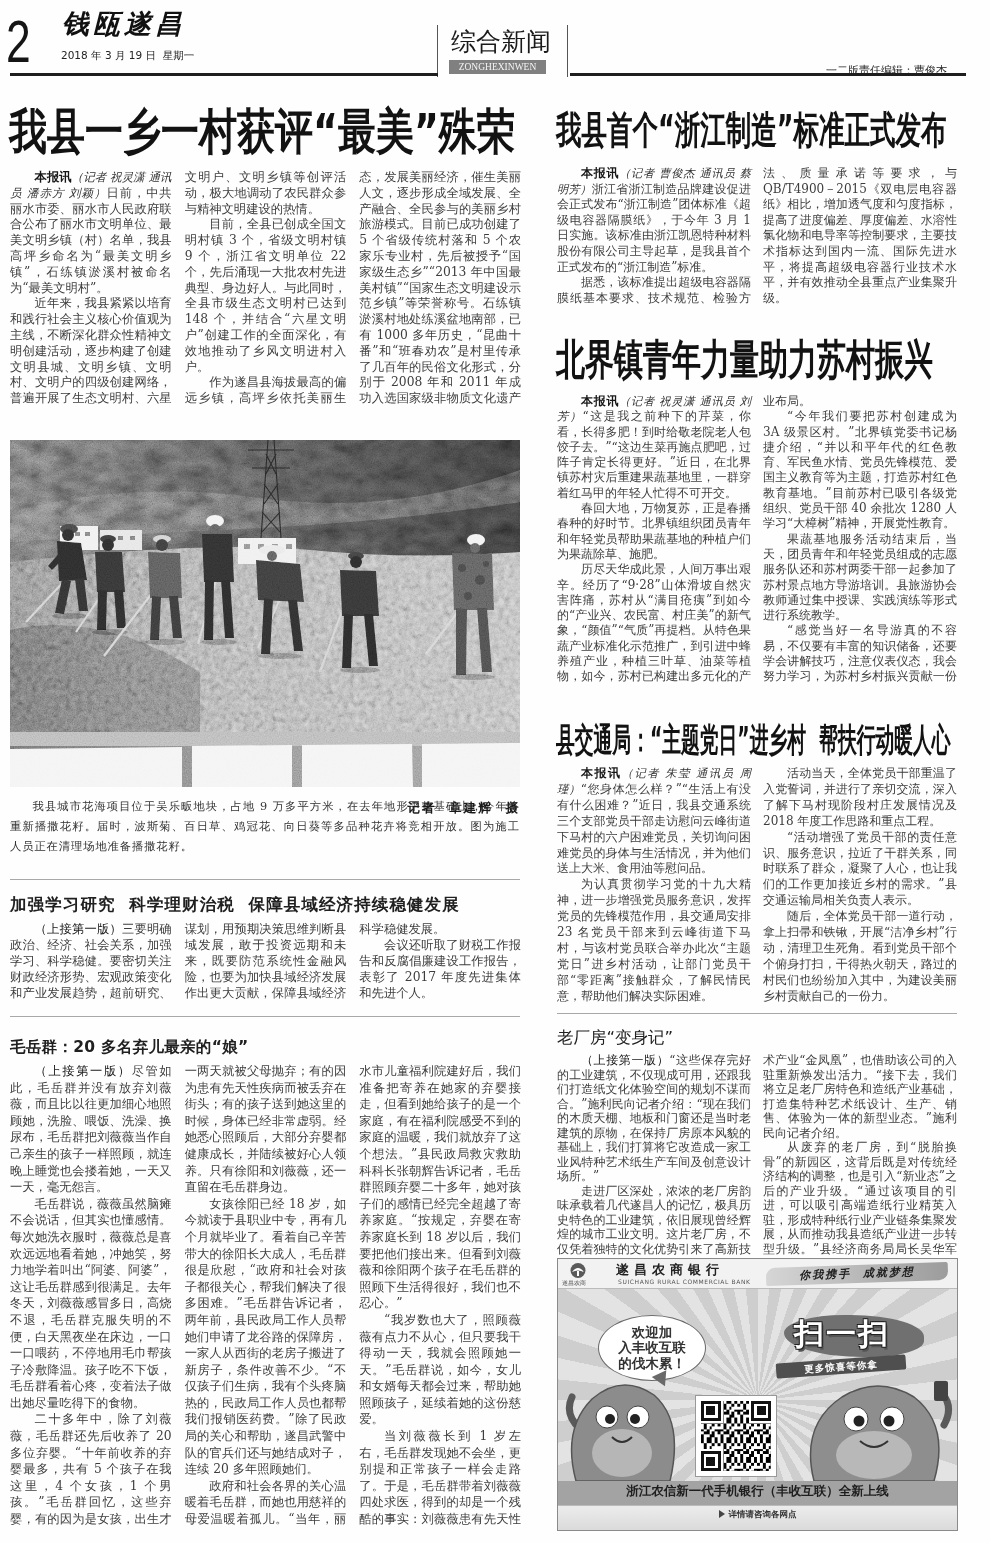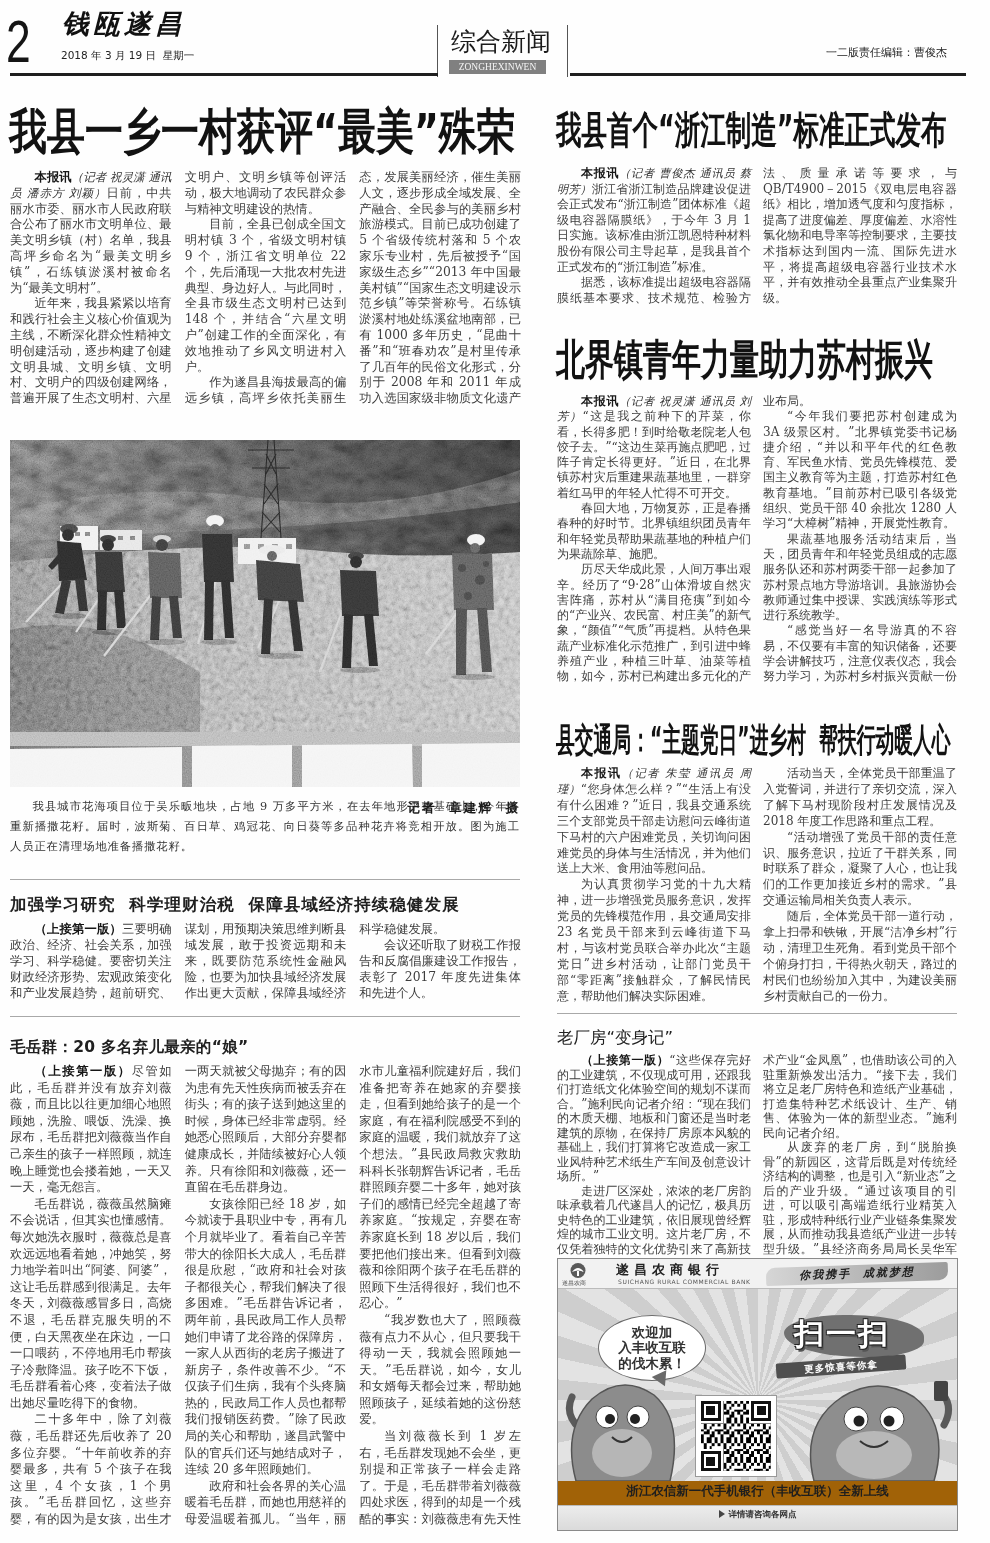--- a/index.html
+++ b/index.html
@@ -8,59 +8,59 @@
   .page { position: relative; width: 990px; height: 1543px; background: #fefefe; }
   .abs { position: absolute; }
 
   
   .pageno { left: 6px; top: 12px; font: 60px/1 "Liberation Sans", sans-serif; color: #151515; transform: scaleX(0.74); transform-origin: left top; }
   .paper-name { left: 62px; top: 10px; font: italic bold 27px/1 "DejaVu Serif", serif; letter-spacing: 4px; color: #111; }
   .date { left: 61px; top: 50px; font: 10.5px/1 "DejaVu Sans", sans-serif; color: #222; white-space: pre; }
   .vrule { top: 25px; width: 1px; height: 52px; background: #555; }
   .section-title { left: 440px; top: 28px; width: 122px; text-align: center; font: 25px/1.1 "DejaVu Sans", sans-serif; color: #1a1a1a; }
   .section-pinyin { left: 449px; top: 60px; width: 97px; height: 14px; background: #808080; color: #f5f5f5; font: 9.5px/14px "Liberation Serif", serif; text-align: center; }
-  .editor { left: 826px; top: 47px; font: 11px/1 "DejaVu Sans", sans-serif; color: #222; white-space: nowrap; }
+  .editor { left: 826px; top: 65px; font: 11px/1 "DejaVu Sans", sans-serif; color: #222; white-space: nowrap; }
   .hrule { top: 73px; height: 3px; background: #1e1e1e; }
 
   
   .headline { font-family: "DejaVu Sans", sans-serif; font-weight: bold; color: #121212; white-space: pre; line-height: 1; transform-origin: left top; }
   .h-a1 { left: 9px;   top: 107px;  font-size: 38px;   transform: scaleY(1.28); }
   .h-a2 { left: 556px; top: 111px;  font-size: 25.5px; transform: scaleY(1.5); }
   .h-a3 { left: 556px; top: 339px;  font-size: 29px;   transform: scaleY(1.45); }
   .h-a6 { left: 556px; top: 725px;  font-size: 18.8px; transform: scaleY(1.75); }
   .sub  { font-family: "DejaVu Sans", sans-serif; color: #202020; white-space: pre; line-height: 1; }
   .h-a4 { left: 10px;  top: 897px;  font-size: 16.5px; letter-spacing: 1.1px; }
   .h-a5 { left: 10px;  top: 1040px; font-size: 15.5px; font-weight: bold; letter-spacing: 0.3px; }
   .h-a7 { left: 557px; top: 1030px; font-size: 16.5px; font-weight: normal; }
 
   
   .body { text-align: justify; column-fill: auto; overflow: hidden; color: #3d3d3d; orphans: 1; widows: 1; }
   .body p { text-indent: 2em; }
   .body .dl { font-family: "DejaVu Sans", sans-serif; font-weight: bold; color: #161616; }
   .body .by { font-style: italic; font-size: 0.94em; color: #333; }
-  .body .cont { font-family: "DejaVu Sans", sans-serif; font-weight: bold; color: #161616; }
+  .body .cont { font-family: "DejaVu Sans", sans-serif; font-weight: normal; color: #161616; }
 
   .b-a1 { left: 10px;  top: 170px;  width: 511px; height: 240px; column-count: 3; column-gap: 13px; font-size: 12.3px; line-height: 15.8px; }
   .b-a2 { left: 557px; top: 166px;  width: 400px; height: 141px; column-count: 2; column-gap: 12px; font-size: 12px;   line-height: 15.6px; }
   .b-a3 { left: 557px; top: 394px;  width: 400px; height: 292px; column-count: 2; column-gap: 12px; font-size: 12px;   line-height: 15.3px; }
   .b-a4 { left: 10px;  top: 921px;  width: 511px; height: 82px;  column-count: 3; column-gap: 13px; font-size: 12.3px; line-height: 16px; }
   .b-a5 { left: 10px;  top: 1063px; width: 511px; height: 466px; column-count: 3; column-gap: 13px; font-size: 12.3px; line-height: 16.6px; }
   .b-a6 { left: 557px; top: 766px;  width: 400px; height: 240px; column-count: 2; column-gap: 12px; font-size: 12px;   line-height: 15.9px; }
   .b-a7 { left: 557px; top: 1053px; width: 400px; height: 204px; column-count: 2; column-gap: 12px; font-size: 12px;   line-height: 14.5px; }
 
   .sep { height: 1px; background: #a8a8a8; }
 
   
   .photo { left: 10px; top: 440px; width: 510px; height: 347px; background: #888; overflow: hidden; }
   .photo svg { display: block; }
   .caption { left: 10px; top: 797px; width: 510px; font-size: 11.3px; line-height: 20px; letter-spacing: 0.9px; text-indent: 2em; text-align: justify; color: #333; }
   .credit { left: 400px; top: 798px; width: 120px; text-align: right; font: bold 12.5px/20px "DejaVu Sans", sans-serif; letter-spacing: 2px; color: #1a1a1a; white-space: pre; }
 
   
-  .ad { left: 557px; top: 1258px; width: 401px; height: 273px; border: 1px solid #8a8a8a; background: #a16207; overflow: hidden; }
+  .ad { left: 557px; top: 1258px; width: 401px; height: 273px; border: 1px solid #8a8a8a; background: #a3a3a3; overflow: hidden; }
   .ad-top { position: absolute; left: 0; top: 0; width: 100%; height: 30px; background: #f2f2f2; border-bottom: 1px solid #bbb; }
   .ad-logo { position: absolute; left: 10px; top: 3px; width: 20px; height: 17px; }
   .ad-logo-text { position: absolute; left: 4px; top: 21px; font: 6px/1 "DejaVu Sans", sans-serif; color: #555; white-space: nowrap; }
   .ad-bank { position: absolute; left: 58px; top: 4px; font: bold 13px/1 "DejaVu Sans", sans-serif; letter-spacing: 5px; color: #222; }
   .ad-bank-en { position: absolute; left: 60px; top: 20px; font: 6px/1 "DejaVu Sans", sans-serif; letter-spacing: 0.6px; color: #555; white-space: nowrap; }
   .ad-slogan { position: absolute; left: 208px; top: 6px; width: 182px; height: 18px; background: linear-gradient(90deg, #d6d6d6, #9c9c9c); border-radius: 9px 2px 9px 2px; font: italic bold 11px/18px "DejaVu Sans", sans-serif; color: #222; text-align: center; letter-spacing: 2px; white-space: pre; transform: rotate(-2deg); }
   .ad-main { position: absolute; left: 0; top: 30px; width: 100%; height: 192px; background: repeating-conic-gradient(from 0deg at 50% 58%, #e3e3e3 0deg 6deg, #cecece 6deg 12deg); }
   .bubble { position: absolute; left: 40px; top: 26px; width: 108px; height: 66px; background: #fff; border: 1.5px solid #6a6a6a; border-radius: 50%; display: flex; flex-direction: column; align-items: center; justify-content: center; }
   .bubble span { font: bold 13.5px/1.15 "DejaVu Sans", sans-serif; color: #333; white-space: nowrap; }
   .bubble-tail { position: absolute; left: 96px; top: 84px; width: 0; height: 0; border-left: 8px solid transparent; border-right: 8px solid transparent; border-top: 14px solid #6a6a6a; transform: rotate(-25deg); }

